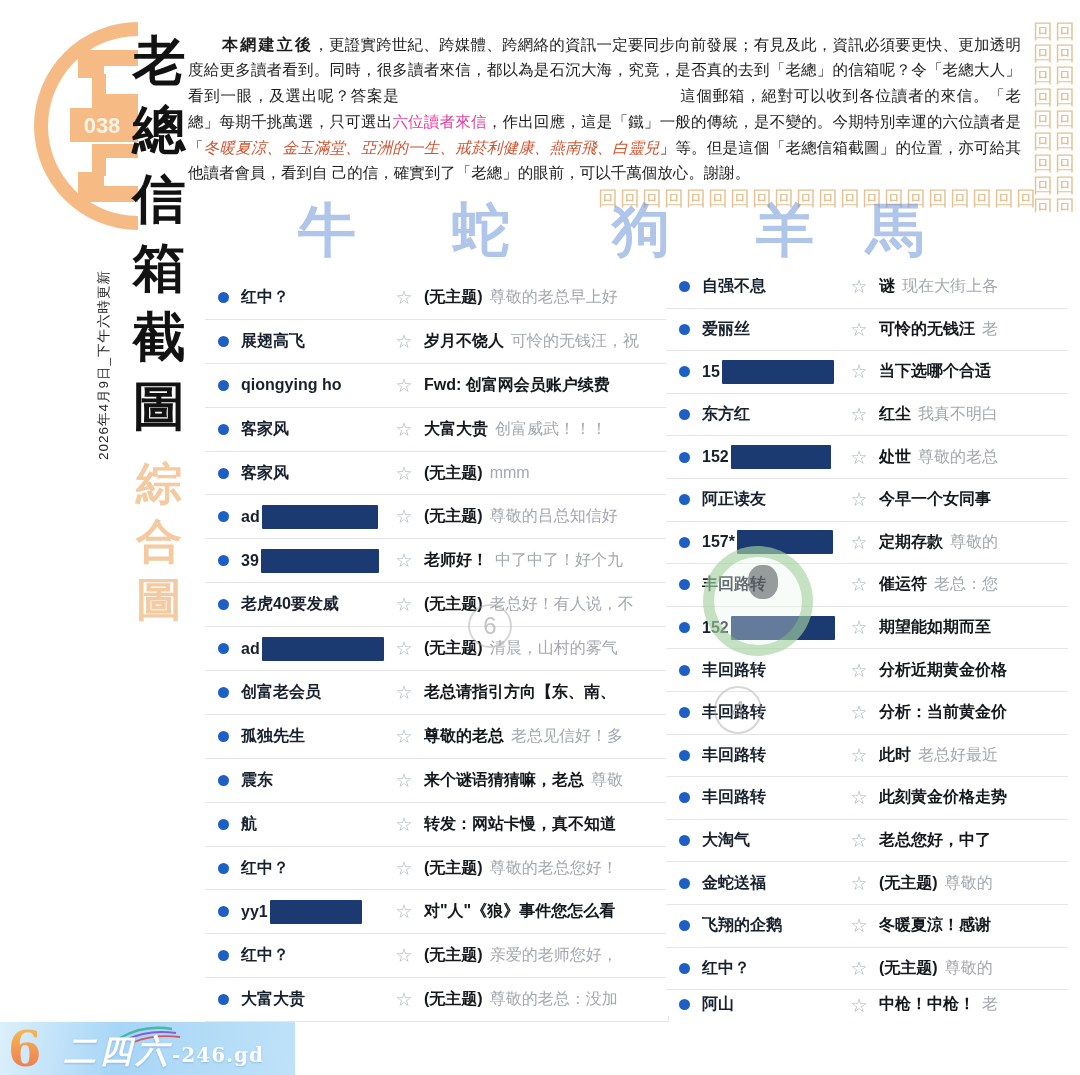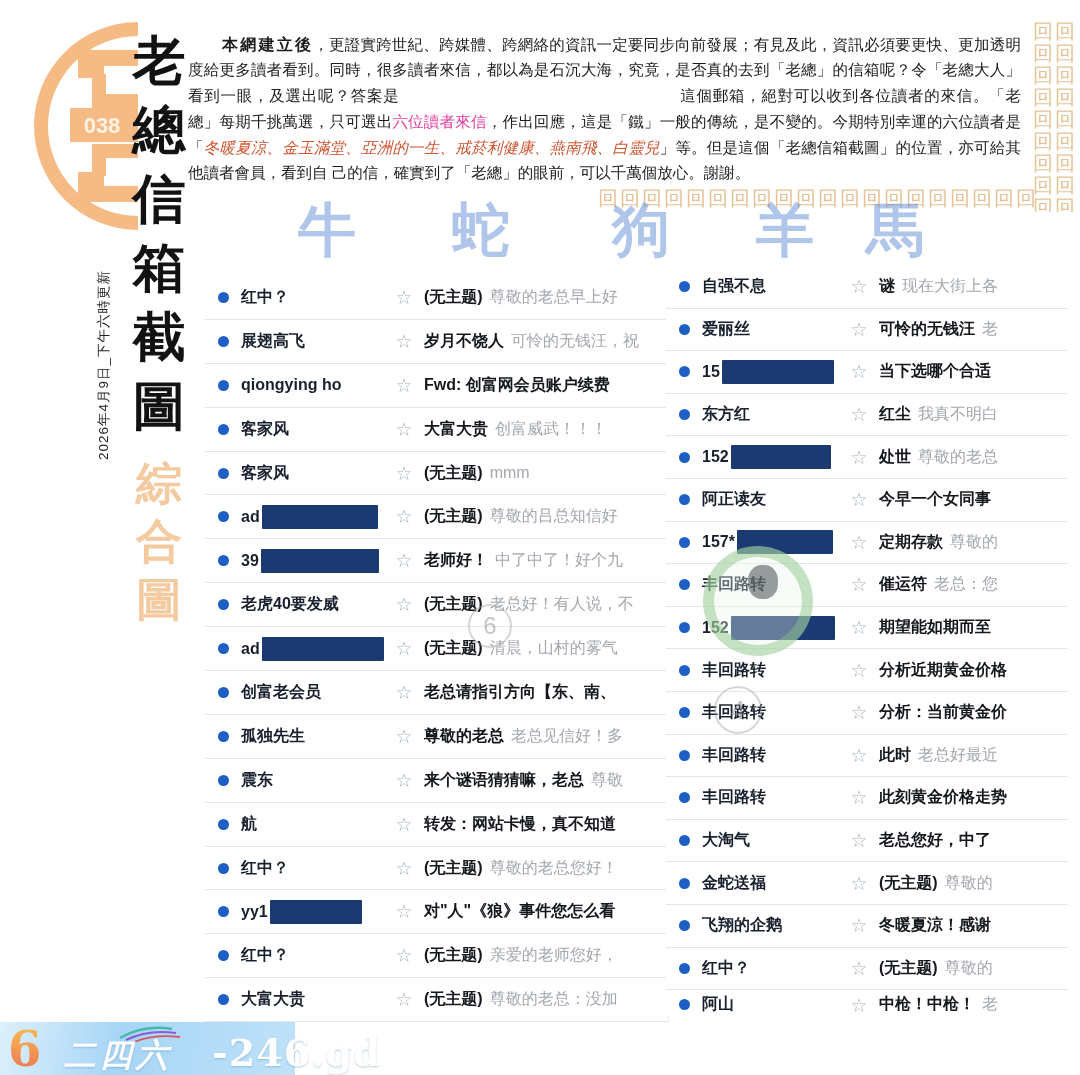--- a/index.html
+++ b/index.html
@@ -64,21 +64,21 @@
   
   .footer-banner{position:absolute;left:0;top:1022px;width:295px;height:53px;z-index:6;
                  background:linear-gradient(100deg,#dcf0fc 0%,#a7d5f6 40%,#bfe2f9 100%);}
   .six-logo{position:absolute;left:8px;top:-1px;font-family:"DejaVu Serif",serif;font-weight:bold;font-size:48px;
             background:linear-gradient(180deg,#f8c34f 0%,#ee7c52 85%);-webkit-background-clip:text;
             background-clip:text;color:transparent;}
   .brand{position:absolute;left:64px;top:8px;color:#fff;font-weight:bold;
          font-family:"DejaVu Serif",serif;letter-spacing:1px;white-space:nowrap;
          text-shadow:0 1px 2px rgba(90,145,190,0.45);}
   .brand .cn{font-size:32px;font-style:italic;letter-spacing:4px;}
-  .brand .dm{font-size:38px;margin-left:40px;}
+  .brand .dm{font-size:20px;}
   .swoosh{position:absolute;left:118px;top:2px;}
 </style>
 </head>
 <body style="--pink: #e23e9c; --orange: #cf5430; --redact: #1c3a72; --bullet: #1d5fc4;">
 
 <div data-interactable="false">
 
   <div class="logo-wrap" data-interactable="false">
     <svg width="112" height="212" viewBox="0 0 112 212" data-interactable="false">
       <g fill="#f6bb85">

